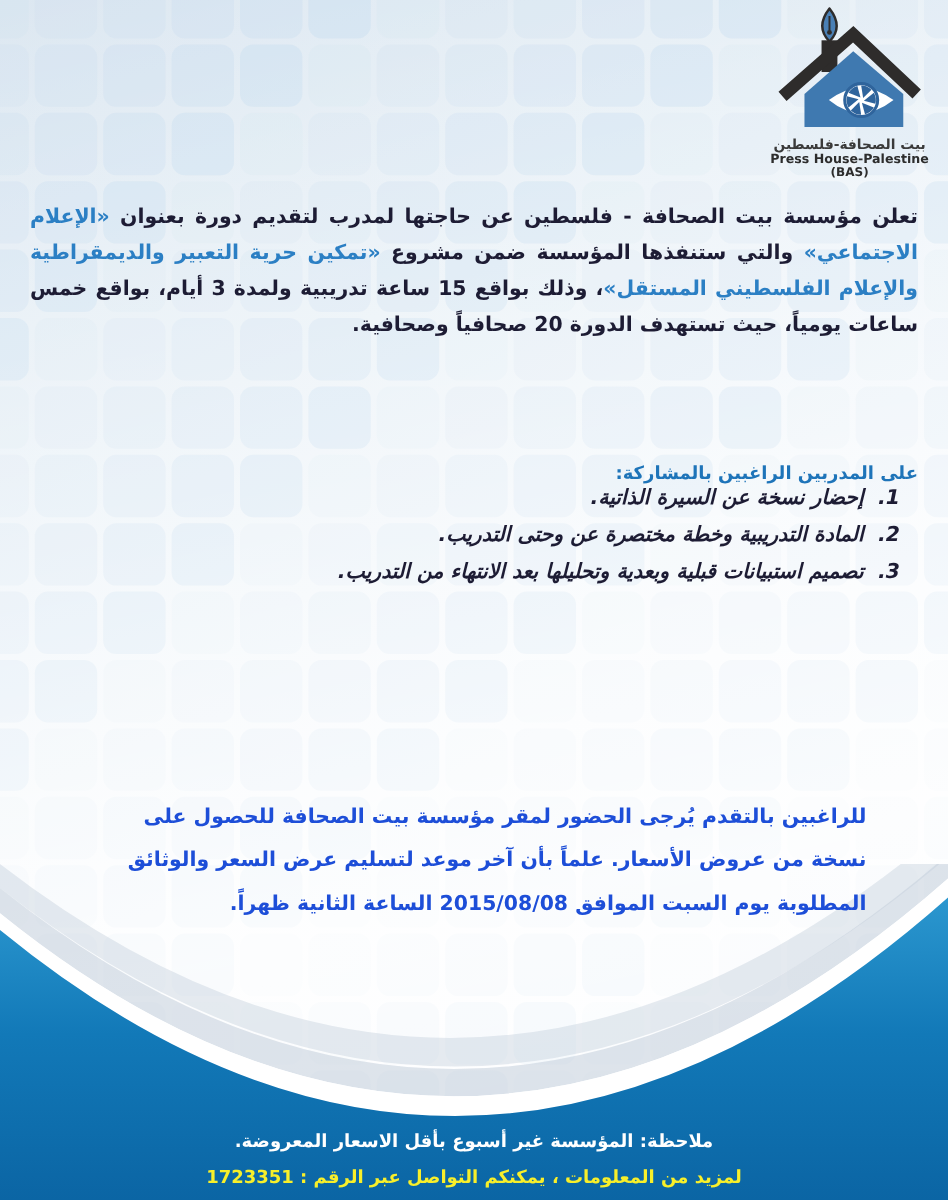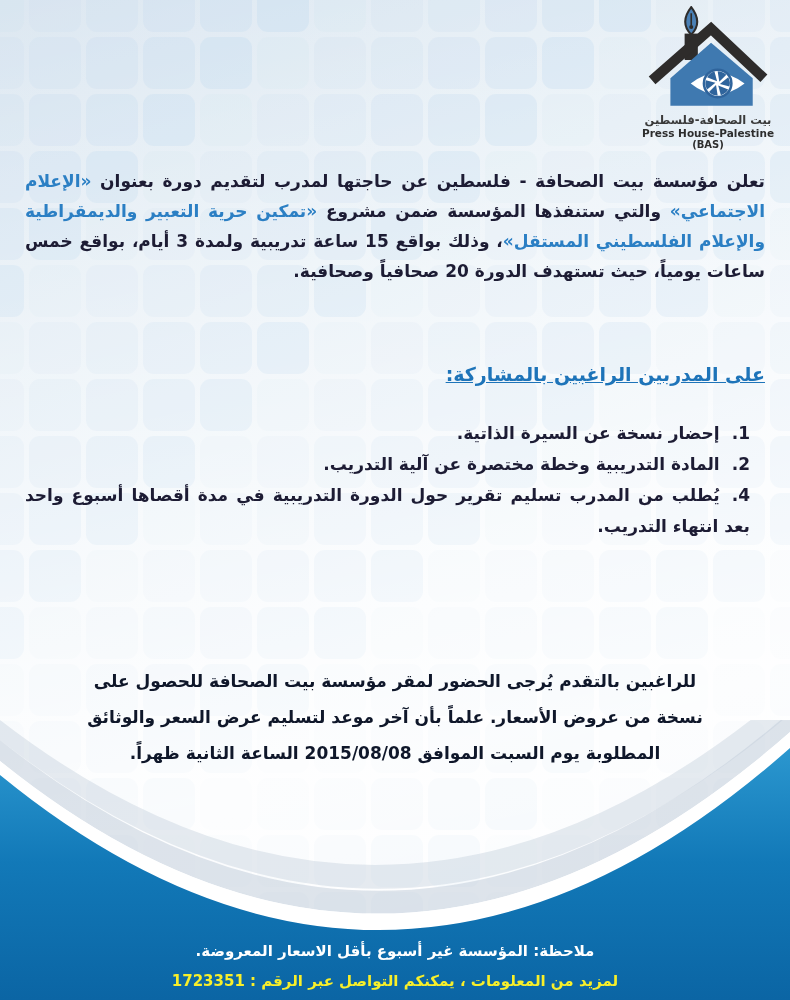--- a/index.html
+++ b/index.html
@@ -31,33 +31,33 @@
   .body-text{
     position:absolute;right:25px;left:25px;direction:rtl;
     font-size:17px;font-weight:bold;color:#1d1c34;
     line-height:30px;text-align:justify;
   }
   .p1{top:149px;}
   .p2{top:292px;}
   .accent{color:#2b7fc4;}
 
   .req-heading{
-    position:absolute;top:363px;right:25px;left:25px;direction:rtl;
-    font-size:19px;font-weight:bold;color:#1e74b9;text-decoration:underline;
-  }
-  .req-list{position:absolute;top:418px;right:40px;left:25px;direction:rtl;}
+    position:absolute;top:385px;right:25px;left:25px;direction:rtl;
+    font-size:15px;font-weight:bold;color:#1e74b9;
+  }
+  .req-list{position:absolute;top:400px;right:40px;left:25px;direction:rtl;font-style:italic;}
   .req-item{
     font-size:17px;font-weight:bold;color:#1d1c34;
     line-height:31px;text-align:justify;direction:rtl;
   }
   .req-num{margin-left:12px;}
 
   .submission{
     position:absolute;top:646px;right:68px;left:68px;direction:rtl;
-    text-align:center;font-size:17px;font-weight:bold;color:#0f172a;line-height:36px;
+    font-size:17px;font-weight:bold;color:#1d4ed8;line-height:36px;
   }
 
   .footer-wave{position:absolute;left:0;bottom:0;width:790px;height:280px;z-index:2;}
   .footer-note{
     position:absolute;left:0;right:0;bottom:40px;z-index:4;
     text-align:center;direction:rtl;
     font-size:15px;font-weight:bold;color:#ffffff;
   }
   .footer-contact{
     position:absolute;left:0;right:0;bottom:10px;z-index:4;
@@ -390,22 +390,22 @@
     <div class="logo-en">Press House-Palestine</div>
     <div class="logo-abbr">(BAS)</div>
   </div>
 
   <p class="body-text p1"><span>تعلن مؤسسة بيت الصحافة - فلسطين عن حاجتها لمدرب لتقديم دورة بعنوان </span><span class="accent">«الإعلام الاجتماعي»</span><span> والتي ستنفذها المؤسسة ضمن مشروع </span><span class="accent">«تمكين حرية التعبير والديمقراطية والإعلام الفلسطيني المستقل»</span><span>، وذلك بواقع 15 ساعة تدريبية ولمدة 3 أيام، بواقع خمس ساعات يومياً، حيث تستهدف الدورة 20 صحافياً وصحافية.</span></p>
 
 
   <div class="req-heading">على المدربين الراغبين بالمشاركة:</div>
   <div class="req-list">
     <div class="req-item"><span class="req-num">1.</span><span>إحضار نسخة عن السيرة الذاتية.</span></div>
-    <div class="req-item"><span class="req-num">2.</span><span>المادة التدريبية وخطة مختصرة عن آلية التدريب.</span></div>
-    <div class="req-item"><span class="req-num">4.</span><span>يُطلب من المدرب تسليم تقرير حول الدورة التدريبية في مدة أقصاها أسبوع واحد بعد انتهاء التدريب.</span></div>
+    <div class="req-item"><span class="req-num">2.</span><span>المادة التدريبية وخطة مختصرة عن وحتى التدريب.</span></div>
+    <div class="req-item"><span class="req-num">3.</span><span>تصميم استبيانات قبلية وبعدية وتحليلها بعد الانتهاء من التدريب.</span></div>
   </div>
 
   <p class="submission">للراغبين بالتقدم يُرجى الحضور لمقر مؤسسة بيت الصحافة للحصول على نسخة من عروض الأسعار. علماً بأن آخر موعد لتسليم عرض السعر والوثائق المطلوبة يوم السبت الموافق 2015/08/08 الساعة الثانية ظهراً.</p>
 
 </div>
 
 <div class="footer-note">ملاحظة: المؤسسة غير أسبوع بأقل الاسعار المعروضة.</div>
 <div class="footer-contact">لمزيد من المعلومات ، يمكنكم التواصل عبر الرقم : 1723351</div>
 
 </body></html>

